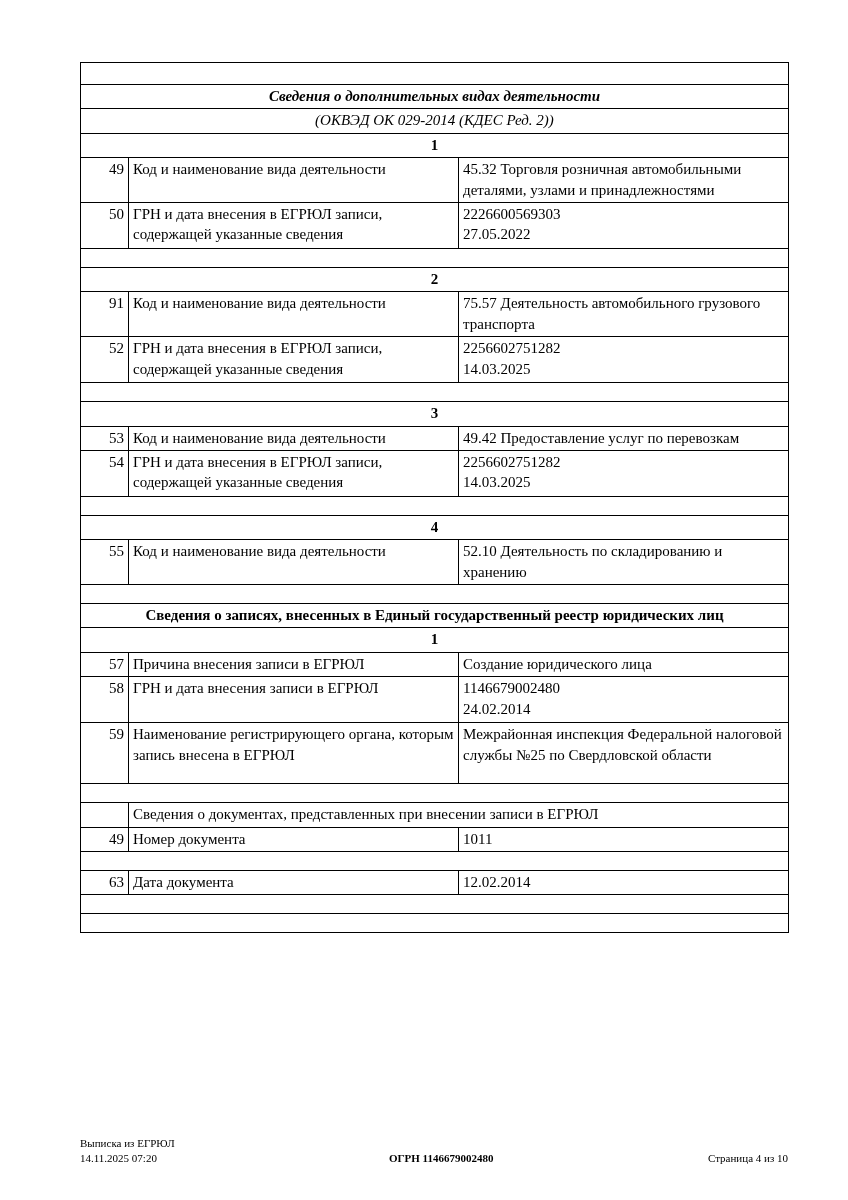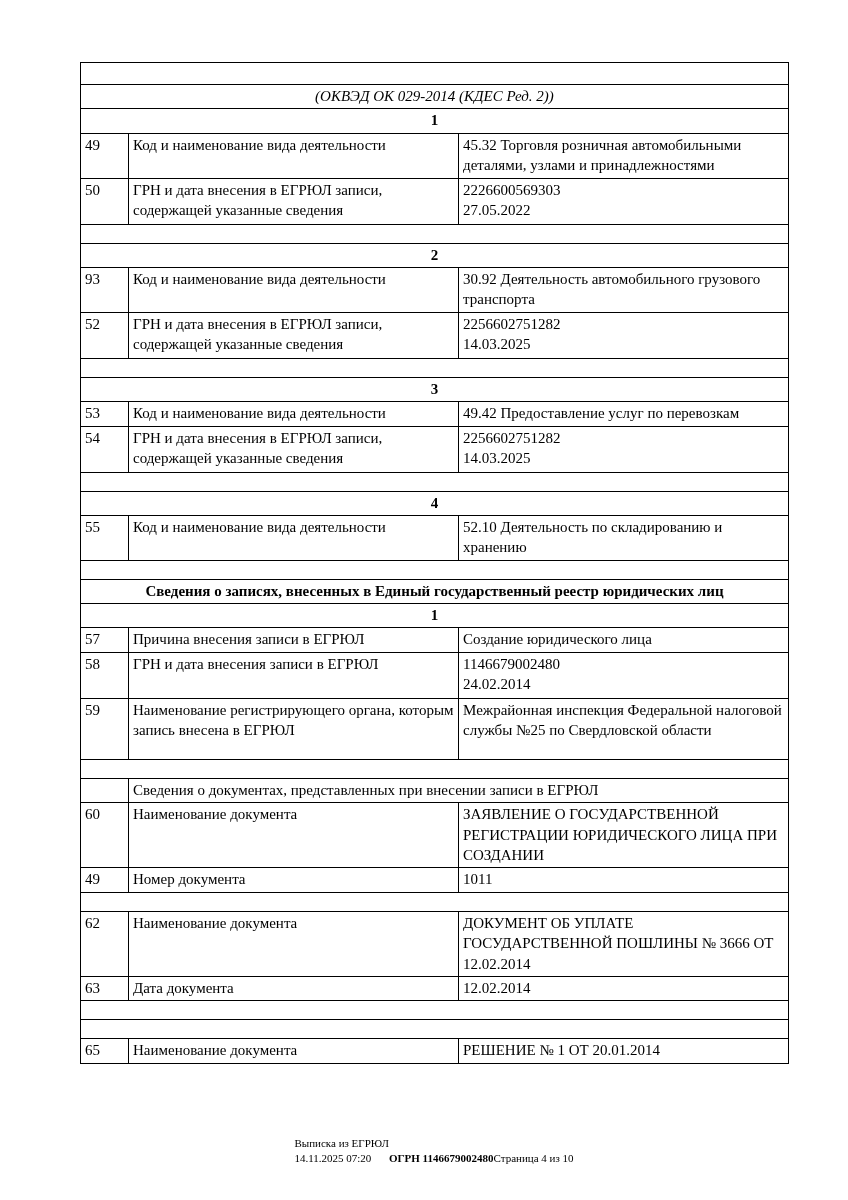--- a/index.html
+++ b/index.html
@@ -26,21 +26,21 @@
   }
   table.doc-table col.col-num   { width: 48px; }
   table.doc-table col.col-label { width: 330px; }
   table.doc-table col.col-value { width: 330px; }
   table.doc-table td {
     border: 1px solid #000;
     padding: 1px 4px 2px 4px;
     vertical-align: top;
     overflow: hidden;
   }
-  td.c-num { text-align: left; padding-left: 1px; padding-right: 1px; }
+  td.c-num { text-align: right; padding-left: 1px; padding-right: 1px; }
   td.section-title {
     text-align: center;
     font-weight: bold;
     font-style: italic;
     height: 24px;
   }
   td.section-subtitle {
     text-align: center;
     font-style: italic;
     height: 22px;
@@ -62,21 +62,21 @@
   tr.rh-two td     { height: 41px; }
   tr.rh-grn td     { height: 46px; margin-left: 14px; }
   tr.rh-three td   { height: 61px; margin-top: 48px; }
   tr.rh-tall td    { height: 33px; }
   .footer {
     position: absolute;
     left: 80px;
     top: 1136px;
     width: 708px;
     display: flex;
-    justify-content: center;
+    justify-content: space-between;
     align-items: flex-end;
     font-size: 11px;
     line-height: 1.35;
   }
   .footer .f-left  { text-align: left; }
   .footer .f-center{ text-align: center; font-weight: bold; }
   .footer .f-right { text-align: right; }
 </style>
 </head>
 <body>
@@ -89,20 +89,23 @@
         <col class="col-label">
         <col class="col-value">
     </colgroup>
     <tbody>
 
       <tr class="row-top">
         <td colspan="3"></td>
       </tr>
 
       <tr>
+        <td colspan="3" class="section-title">Сведения о дополнительных видах деятельности</td>
+      </tr>
+      <tr>
         <td colspan="3" class="section-subtitle">(ОКВЭД ОК 029-2014 (КДЕС Ред. 2))</td>
       </tr>
 
       <tr>
         <td colspan="3" class="group-num">1</td>
       </tr>
       <tr class="rh-two">
         <td class="c-num">49</td>
         <td>Код и наименование вида деятельности</td>
         <td>45.32 Торговля розничная автомобильными деталями, узлами и принадлежностями</td>
@@ -116,23 +119,23 @@
         </td>
       </tr>
 
       <tr class="row-spacer">
         <td colspan="3"></td>
       </tr>
       <tr>
         <td colspan="3" class="group-num">2</td>
       </tr>
       <tr class="rh-two">
-        <td class="c-num">93</td>
-        <td>Код и наименование вида деятельности</td>
-        <td>30.92 Деятельность автомобильного грузового транспорта</td>
+        <td class="c-num">91</td>
+        <td>Код и наименование вида деятельности</td>
+        <td>75.57 Деятельность автомобильного грузового транспорта</td>
       </tr>
       <tr class="rh-grn">
         <td class="c-num">52</td>
         <td>ГРН и дата внесения в ЕГРЮЛ записи, содержащей указанные сведения</td>
         <td>
           <div>2256602751282</div>
           <div>14.03.2025</div>
         </td>
       </tr>
 
@@ -196,56 +199,41 @@
         <td>Межрайонная инспекция Федеральной налоговой службы №25 по Свердловской области</td>
       </tr>
 
       <tr class="row-spacer">
         <td colspan="3"></td>
       </tr>
       <tr>
         <td class="c-num"></td>
         <td colspan="2" class="docs-subheader">Сведения о документах, представленных при внесении записи в ЕГРЮЛ</td>
       </tr>
-      <tr class="rh-three">
-        <td class="c-num">60</td>
-        <td>Наименование документа</td>
-        <td>ЗАЯВЛЕНИЕ О ГОСУДАРСТВЕННОЙ РЕГИСТРАЦИИ ЮРИДИЧЕСКОГО ЛИЦА ПРИ СОЗДАНИИ</td>
-      </tr>
       <tr class="rh-single">
         <td class="c-num">49</td>
         <td>Номер документа</td>
         <td>1011</td>
       </tr>
 
       <tr class="row-spacer">
         <td colspan="3"></td>
       </tr>
-      <tr class="rh-three">
-        <td class="c-num">62</td>
-        <td>Наименование документа</td>
-        <td>ДОКУМЕНТ ОБ УПЛАТЕ ГОСУДАРСТВЕННОЙ ПОШЛИНЫ № 3666 ОТ 12.02.2014</td>
-      </tr>
       <tr class="rh-single">
         <td class="c-num">63</td>
         <td>Дата документа</td>
         <td>12.02.2014</td>
       </tr>
 
       <tr class="row-spacer">
         <td colspan="3"></td>
       </tr>
 
       <tr class="row-spacer">
         <td colspan="3"></td>
-      </tr>
-      <tr class="rh-single">
-        <td class="c-num">65</td>
-        <td>Наименование документа</td>
-        <td>РЕШЕНИЕ № 1 ОТ 20.01.2014</td>
       </tr>
 
     </tbody>
   </table>
 
   <div class="footer">
     <div class="f-left">
       <div>Выписка из ЕГРЮЛ</div>
       <div>14.11.2025 07:20</div>
     </div>

